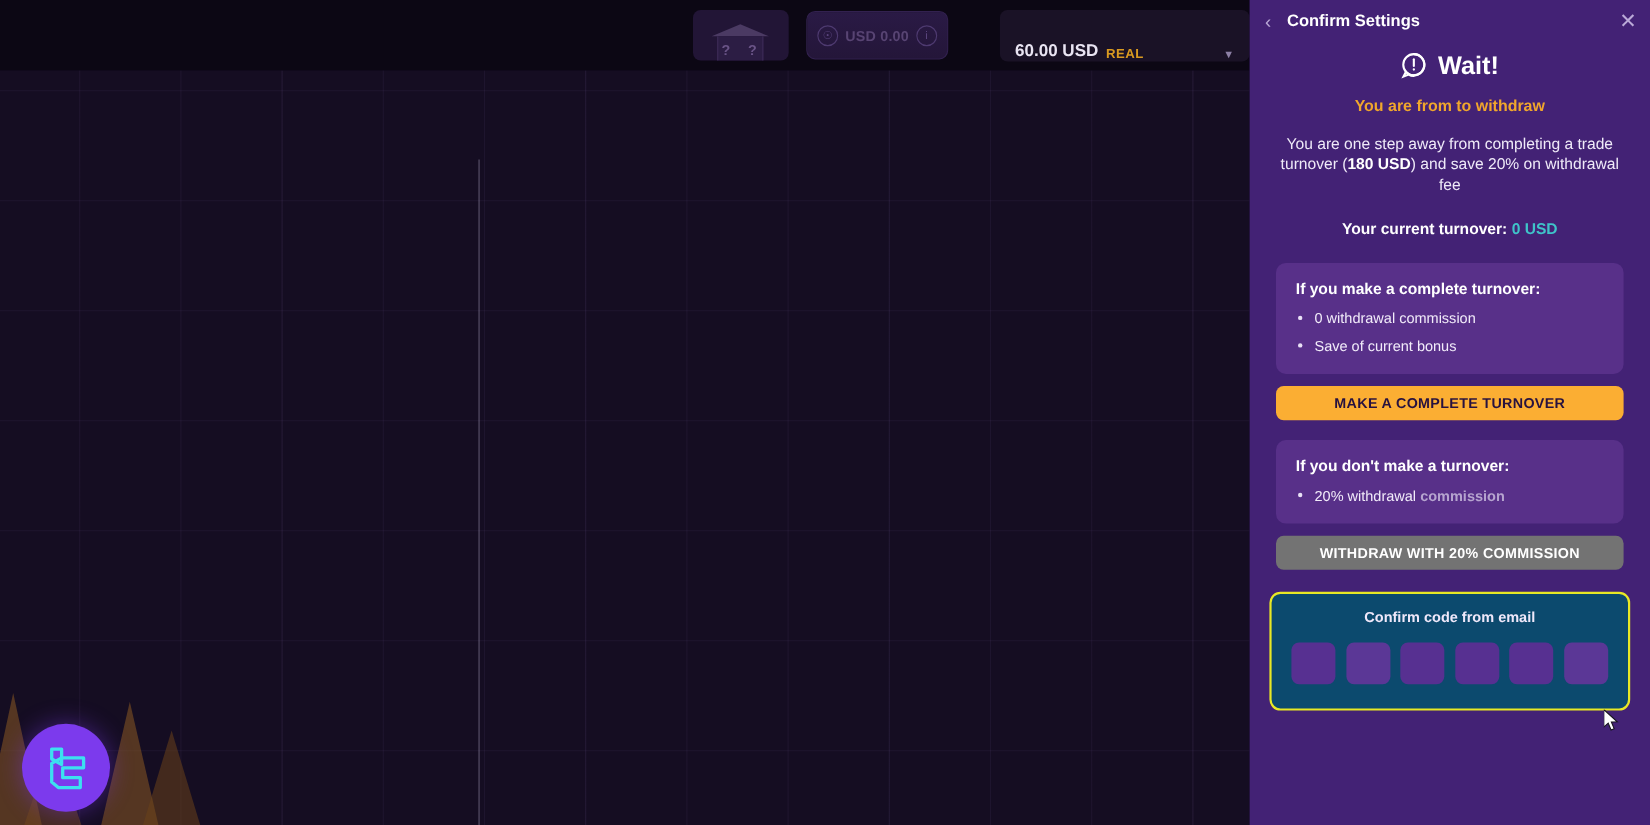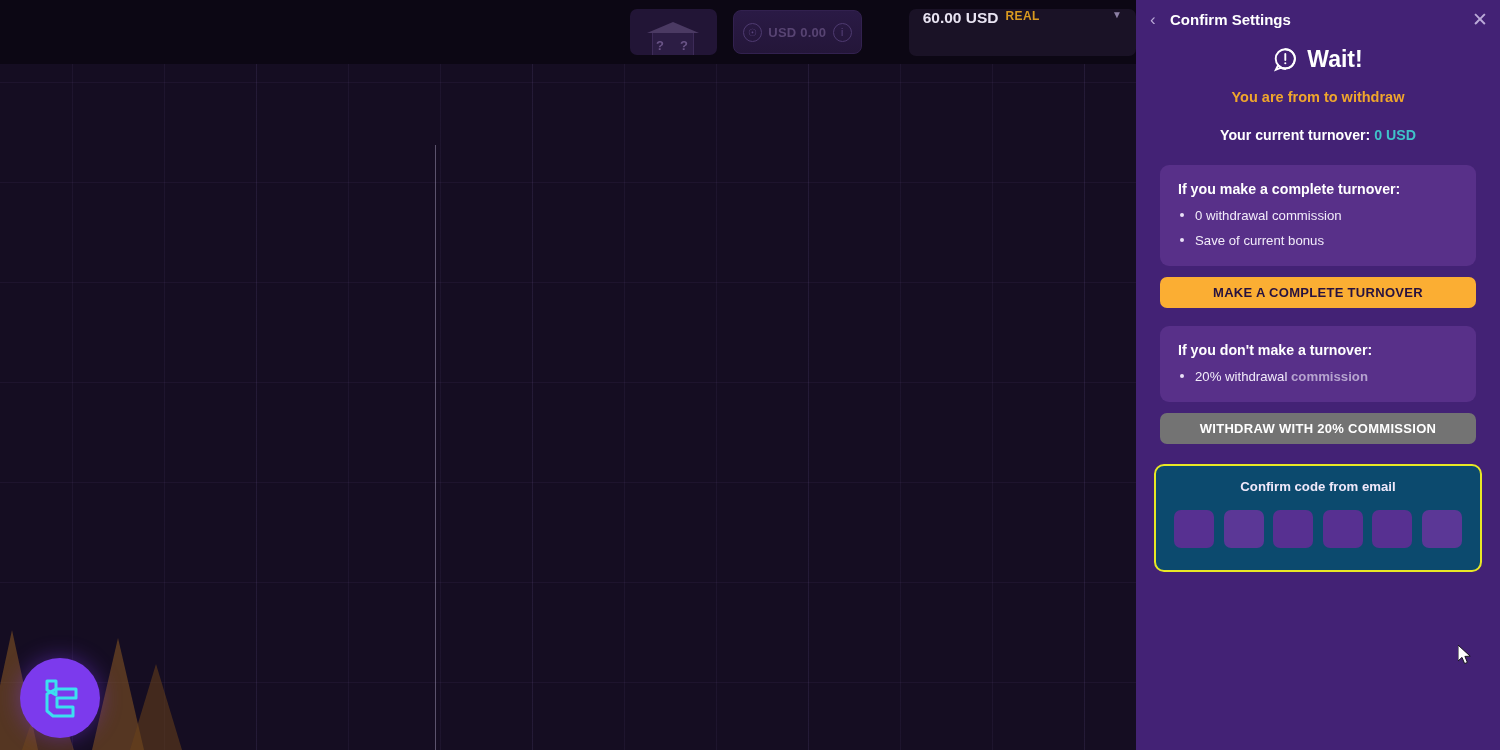--- a/index.html
+++ b/index.html
@@ -133,21 +133,21 @@
   .bonus-widget .amt {
     font-size: 13px; font-weight: 700;
     color: #584473;
     letter-spacing: .2px;
   }
 
   .balance-widget {
     width: 248px; height: 47px;
     border-radius: 7px;
     background: #1a1226;
-    display: flex; align-items: flex-start;
+    display: flex; align-items: flex-end;
     padding: 0 14px;
     gap: 7px;
     margin-left: 31px;
   }
   .balance-widget .bal {
     font-size: 15.5px; font-weight: 700; color: #e9e4f2;
   }
   .balance-widget .tag {
     font-size: 12px; font-weight: 700; color: #d99a20; letter-spacing: .4px;
   }
@@ -387,20 +387,23 @@
             <circle cx="12.3" cy="11.8" r="9.6" fill="none" stroke="#ffffff" stroke-width="1.9"></circle>
             <path d="M12.3 6.9 v6.1" stroke="#ffffff" stroke-width="1.9" stroke-linecap="round"></path>
             <circle cx="12.3" cy="16.2" r="1.05" fill="#ffffff"></circle>
           </svg>
         </span>
         <span class="wait-text">Wait!</span>
       </div>
 
       <div class="subhead">You are from to withdraw</div>
 
+      <div class="intro">
+        <span>You are one step away from completing a trade turnover (</span><b>180 USD</b><span>) and save 20% on withdrawal fee</span>
+      </div>
 
       <div class="turnover-line">
         <span>Your current turnover:</span>
         <span class="val">0 USD</span>
       </div>
 
       <div class="card">
         <h4>If you make a complete turnover:</h4>
         <ul>
           <li>0 withdrawal commission</li>

